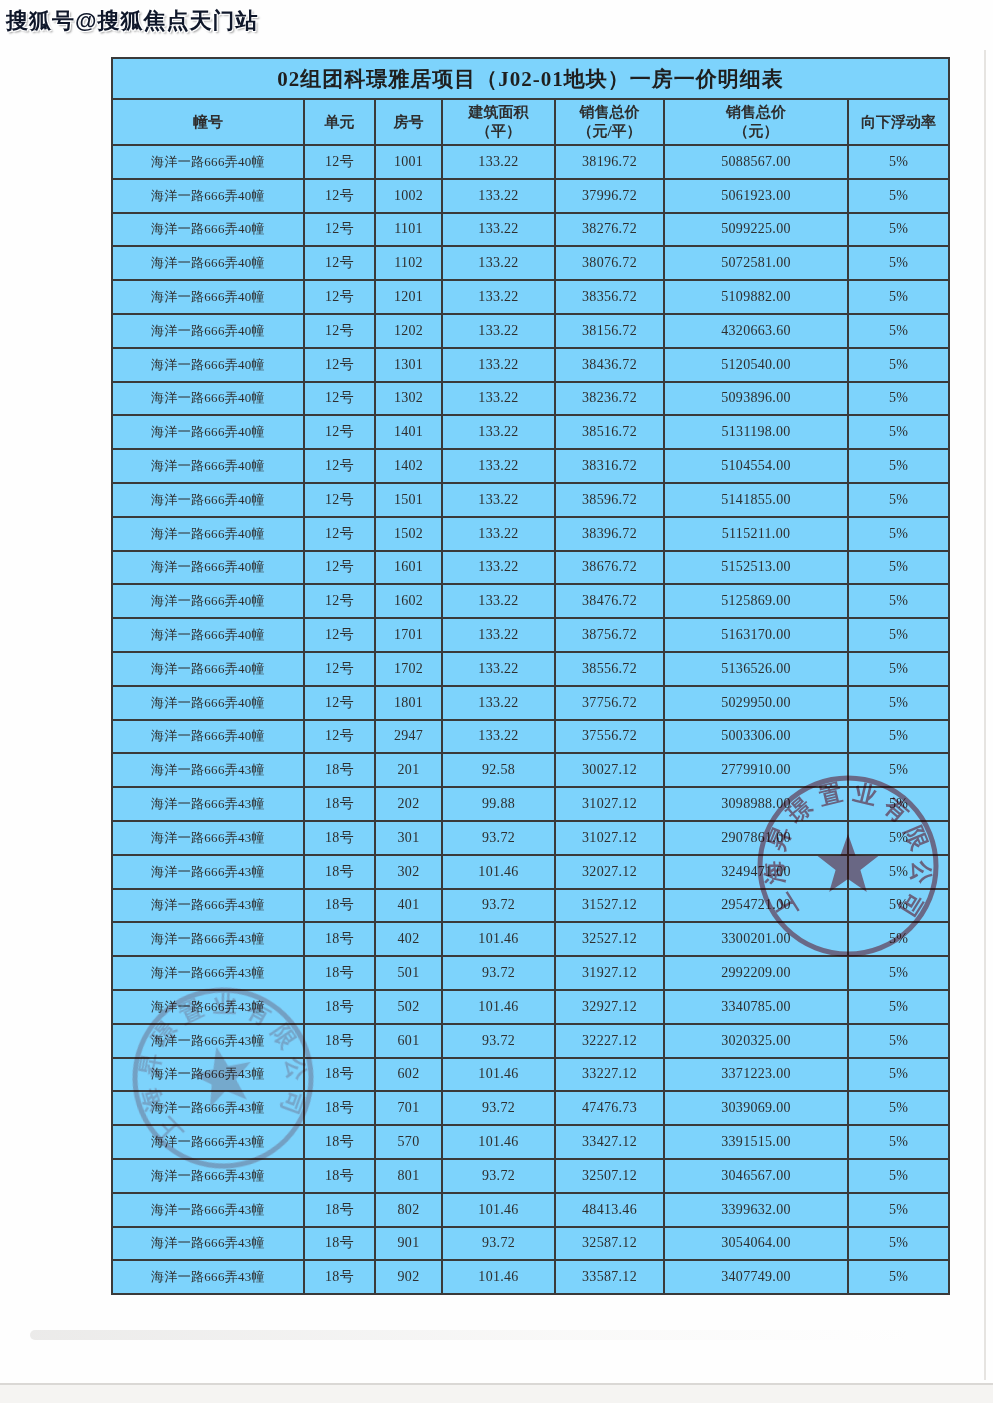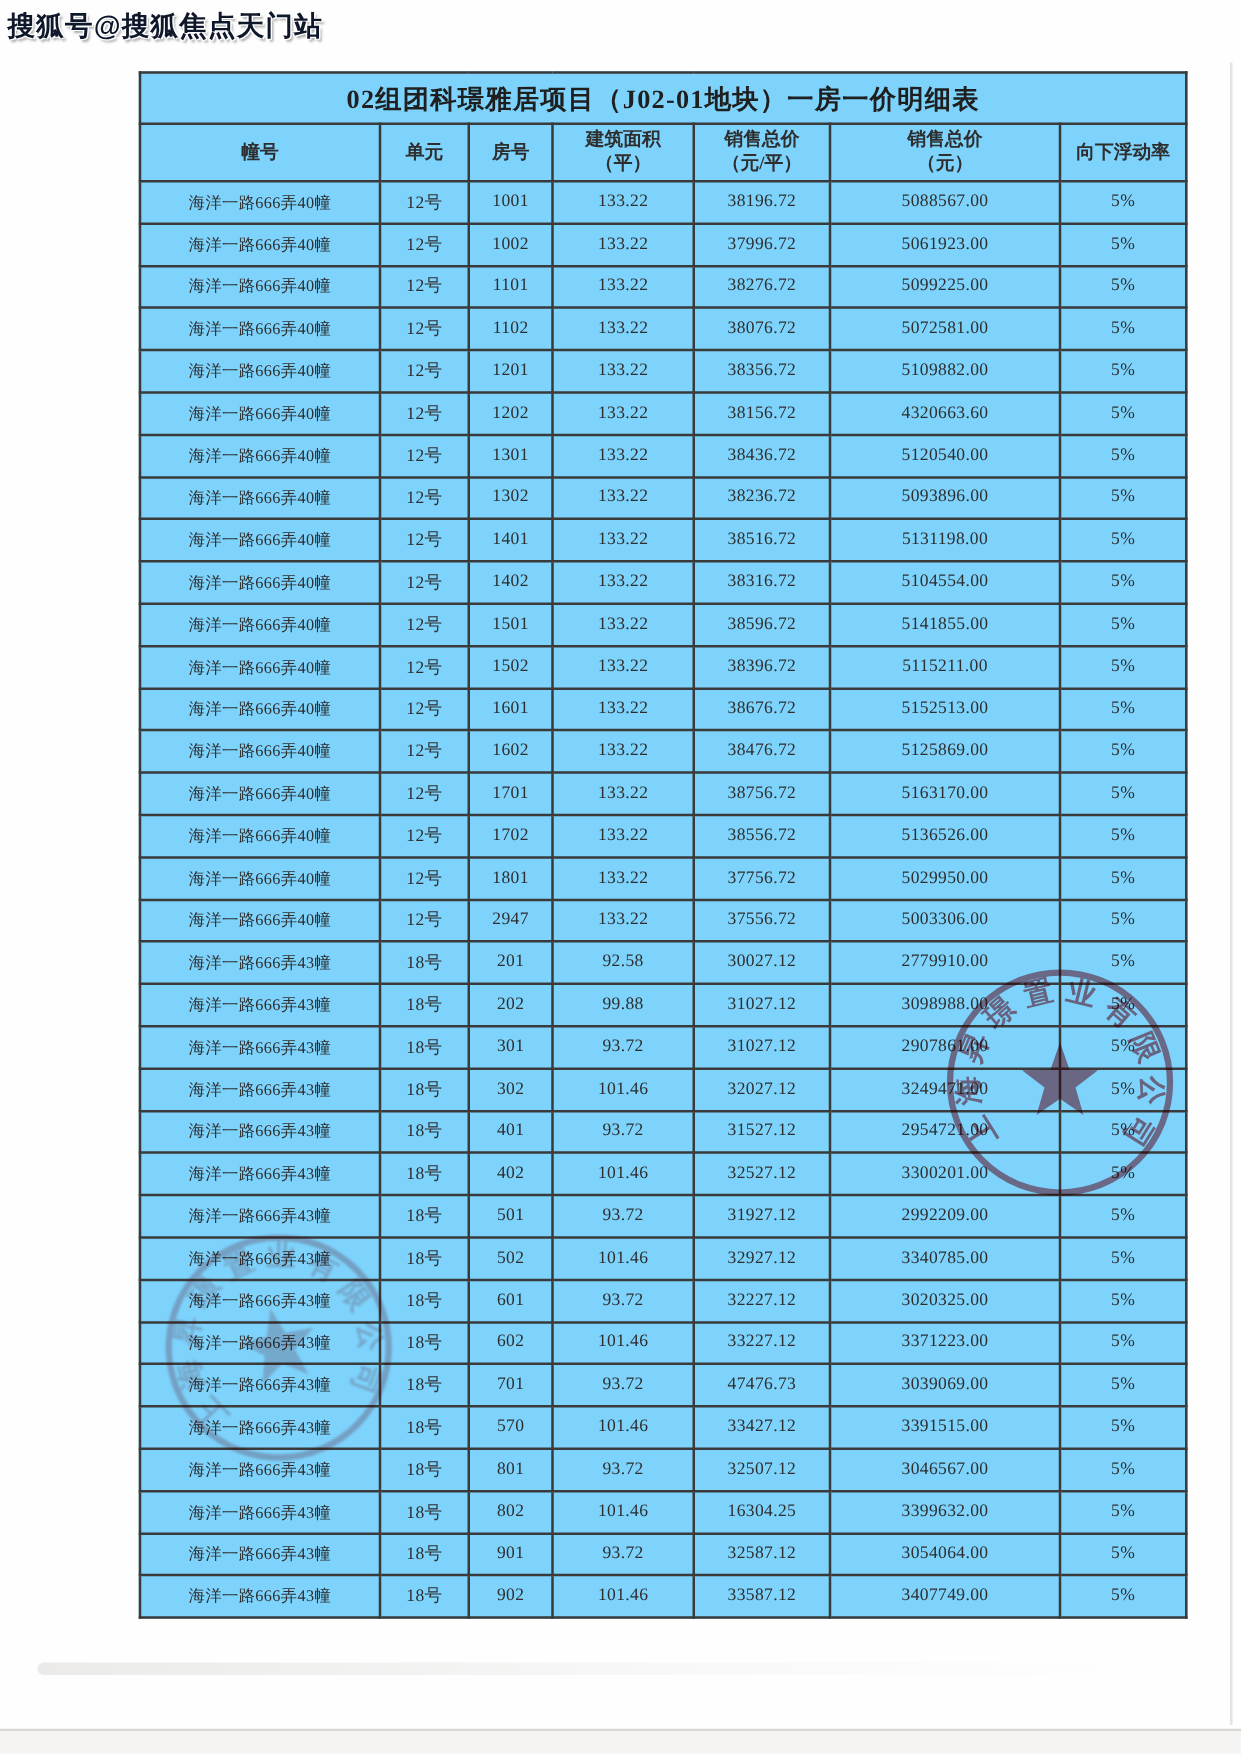--- a/index.html
+++ b/index.html
@@ -386,21 +386,21 @@
         <td>93.72</td>
         <td>32507.12</td>
         <td>3046567.00</td>
         <td>5%</td>
       </tr>
       <tr>
         <td>海洋一路666弄43幢</td>
         <td>18号</td>
         <td>802</td>
         <td>101.46</td>
-        <td>16304.25</td>
+        <td>48413.46</td>
         <td>3399632.00</td>
         <td>5%</td>
       </tr>
       <tr>
         <td>海洋一路666弄43幢</td>
         <td>18号</td>
         <td>901</td>
         <td>93.72</td>
         <td>32587.12</td>
         <td>3054064.00</td>

